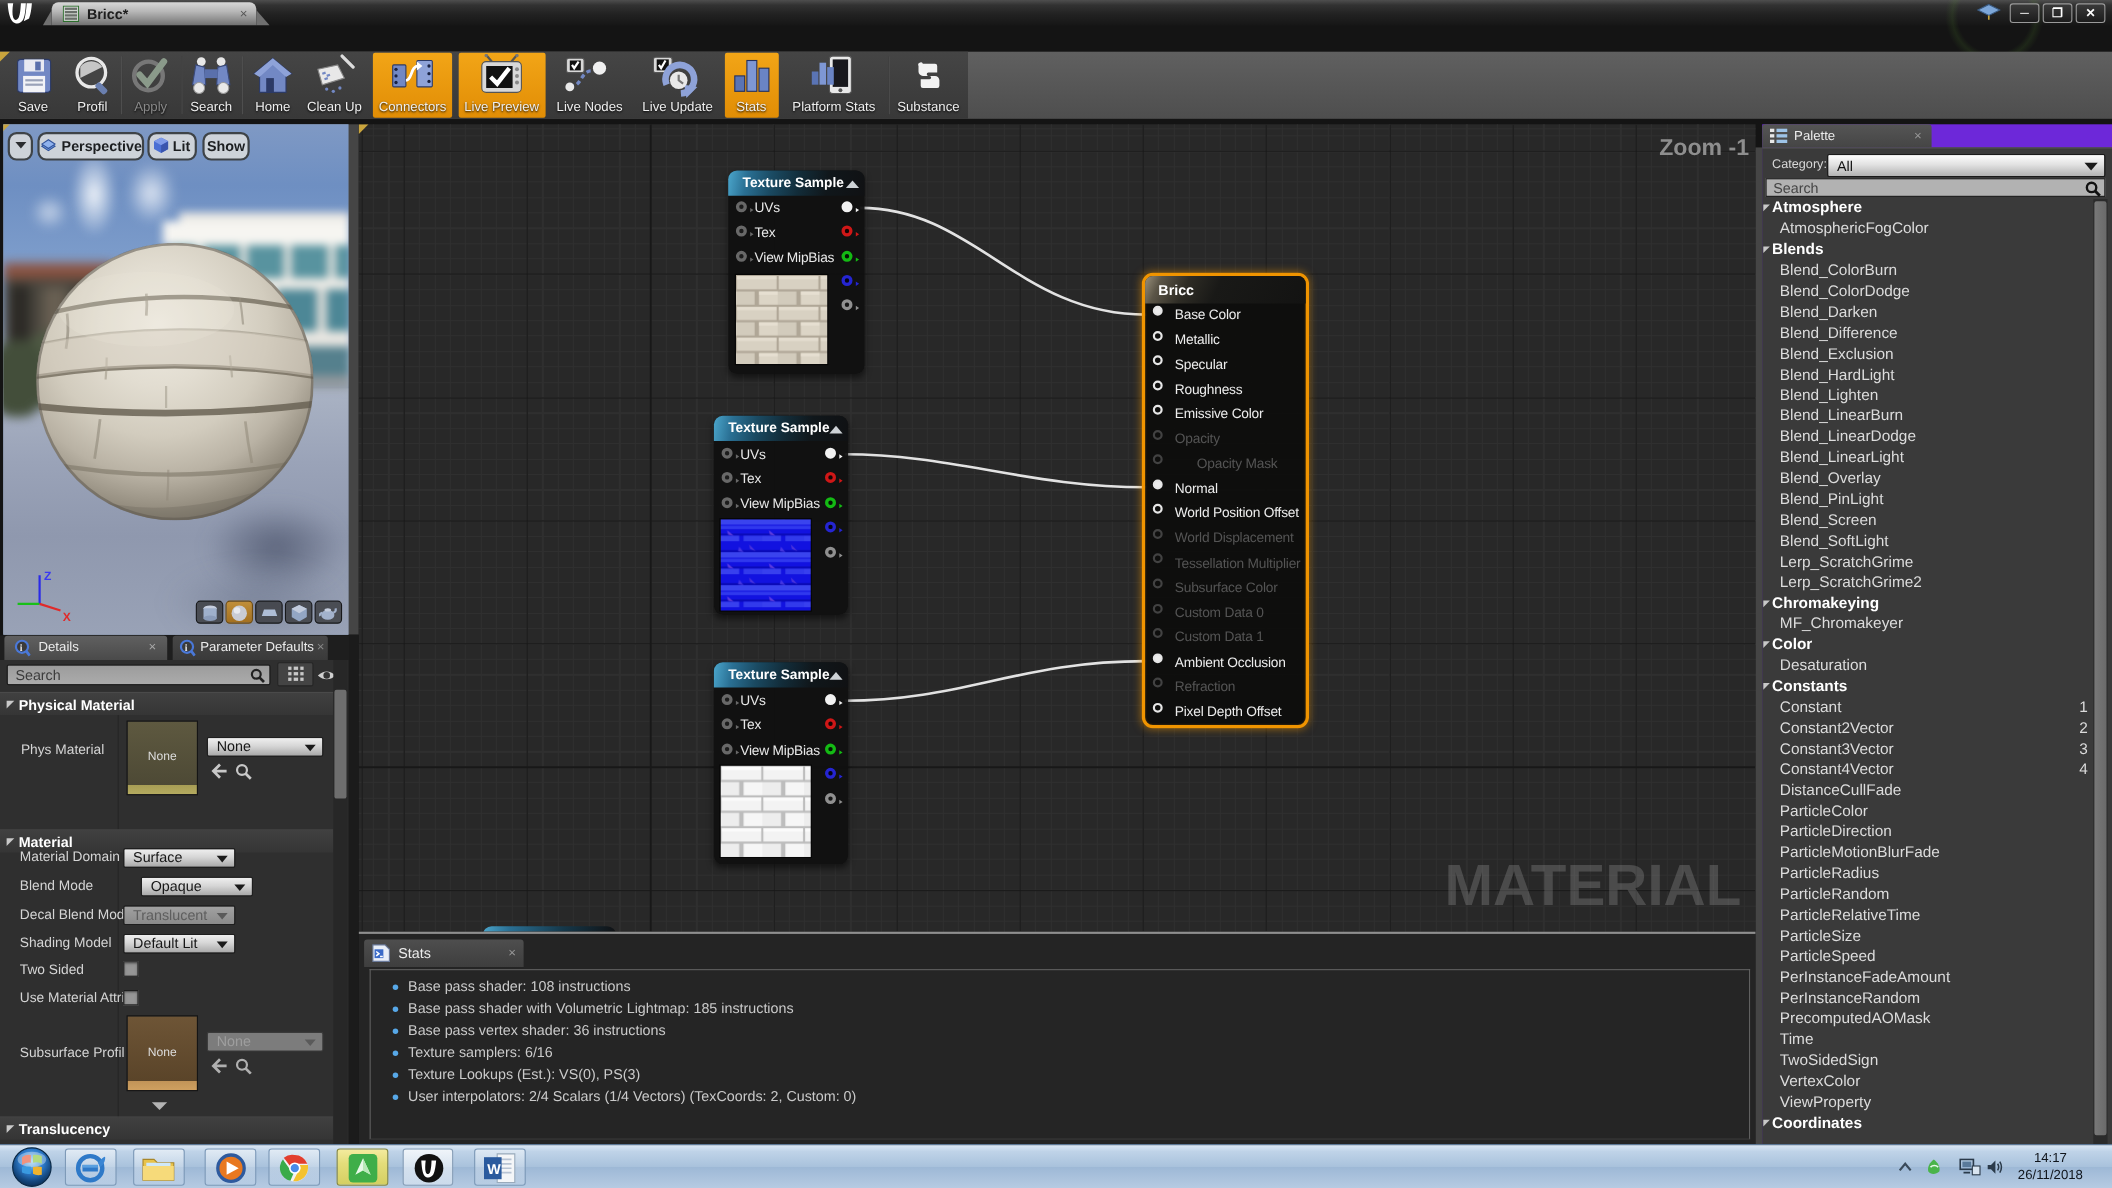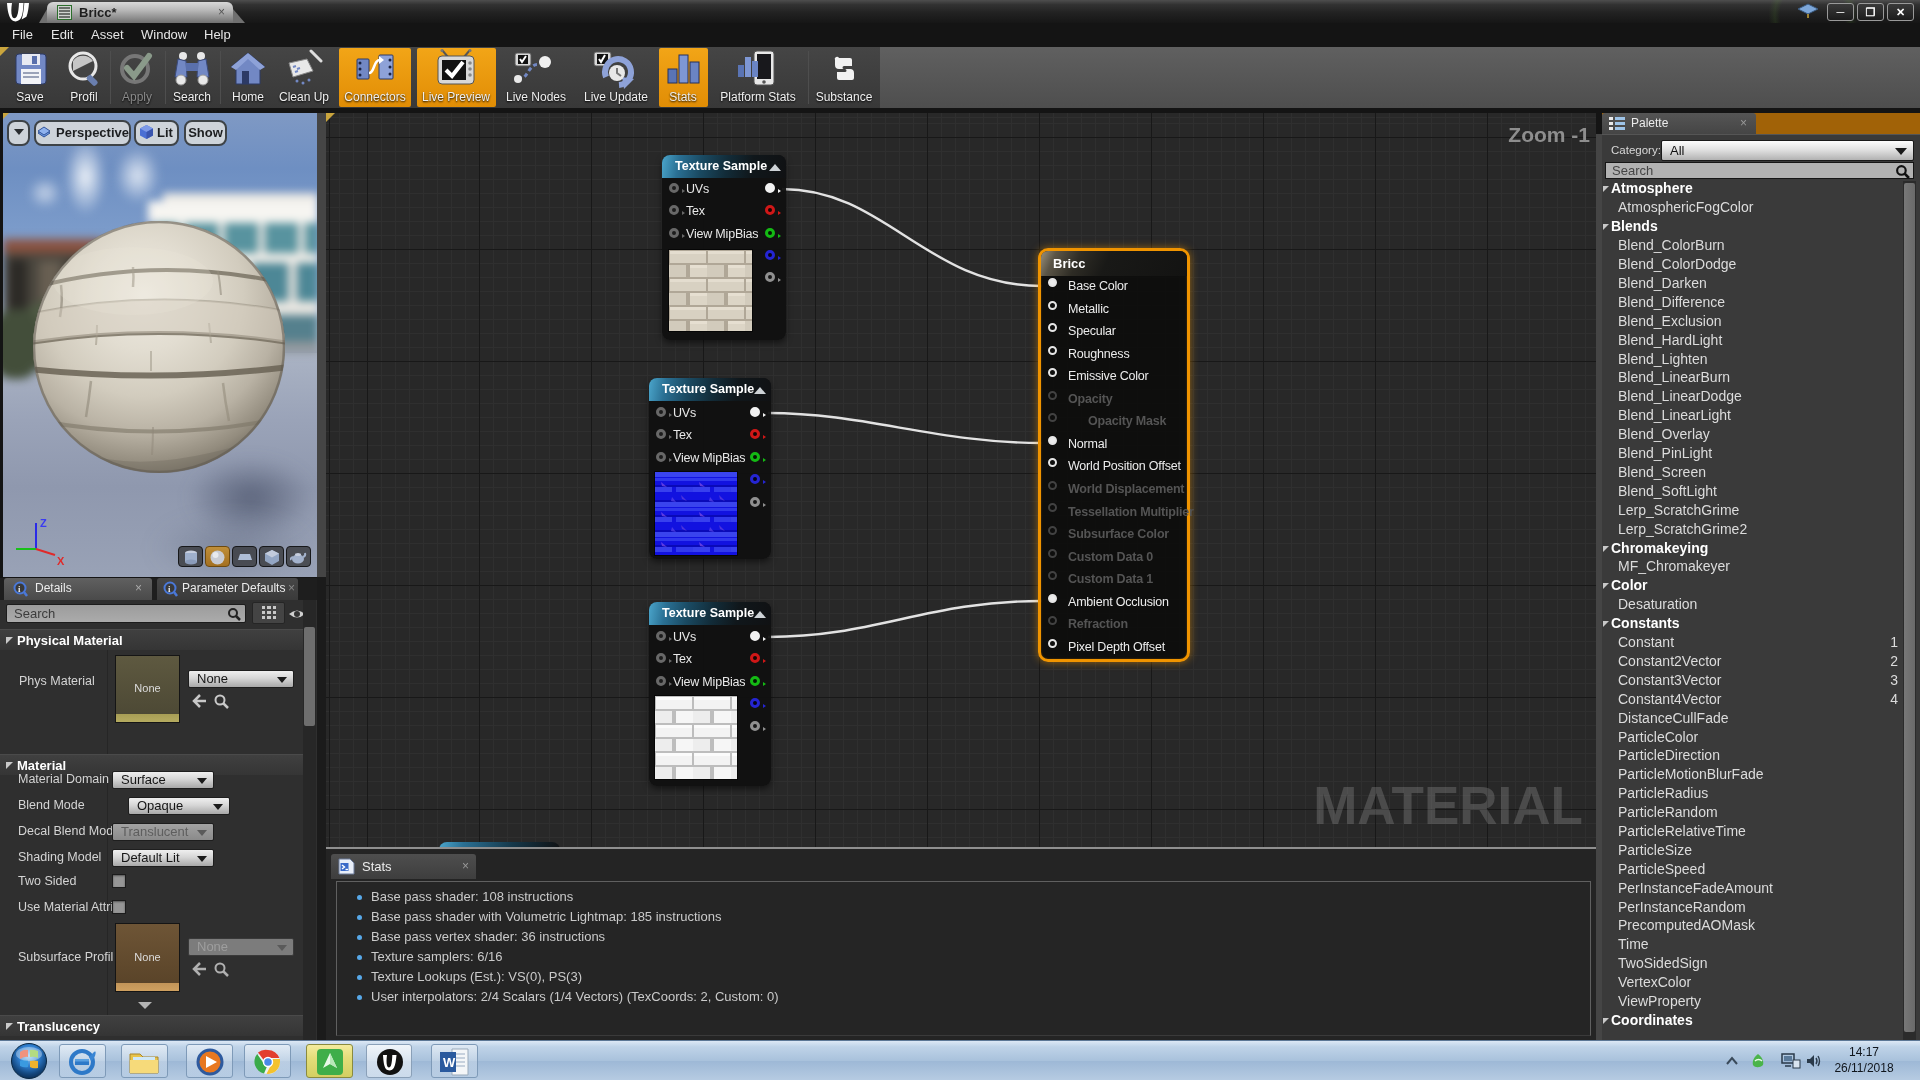--- a/index.html
+++ b/index.html
@@ -68,34 +68,34 @@
 .pinin { border-color:#686868; background:#1c1c1c; color:#686868; }
 .pinw { border-color:#f2f2f2; background:#f2f2f2; color:#f2f2f2; }
 .pinr { border-color:#cf1717; background:#140404; color:#cf1717; }
 .ping { border-color:#14ba14; background:#041404; color:#14ba14; }
 .pinb { border-color:#2525d2; background:#040414; color:#2525d2; }
 .pinx { border-color:#909090; background:#161616; color:#909090; }
 .coltri { position:absolute; right:5px; top:9px; width:0; height:0;
   border-left:6px solid transparent; border-right:6px solid transparent; border-bottom:7px solid #cdd2d6; }
 .thumb { position:absolute; border:1px solid #060606; }
 .brow { position:absolute; left:27px; height:22px; line-height:22px; font-size:12.5px; color:#ececec; white-space:nowrap; letter-spacing:-0.2px; }
-.brow.dim { color:#545454;font-weight:bold; }
+.brow.dim { color:#545454; }
 .bpin { position:absolute; left:7px; width:9px; height:9px; border-radius:50%; border:2.5px solid #e6e6e6; }
 .bpin.f { background:#ececec; }
 .bpin.d { border-color:#424242; }
 .wire { position:absolute; left:0; top:0; }
 
 
 #stats { left:326px; top:847px; width:1270px; height:193px; background:#242424; border-top:2px solid #8f8f8f; }
 #statsbox { position:absolute; left:10px; top:32px; width:1255px; height:155px; background:#252525; border:1px solid #606060; border-bottom-color:#3a3a3a; }
 .stat { position:absolute; left:22px; color:#cacaca; font-size:13px;margin-left:12px; }
 .stat:before { content:""; position:absolute; left:-14px; top:6px; width:5px; height:5px; border-radius:50%; background:#57a8e8; }
 
 
-#palette { left:1602px; top:113px; width:318px; height:927px; background:#a16207; }
+#palette { left:1602px; top:113px; width:318px; height:927px; background:#6d28d9; }
 .pitem { position:absolute; left:16px; color:#dcdcdc; font-size:14px; height:19px; line-height:19px; }
 .phead { position:absolute; left:9px; color:#fff; font-weight:bold; font-size:14px; height:19px; line-height:19px; }
 .phead:before { content:""; position:absolute; left:-8px; top:7px; width:0; height:0;
   border-top:6px solid #c8c8c8; border-right:6px solid transparent; }
 .sectri { position:absolute; left:6px; top:7px; width:0; height:0; border-top:7px solid #c9c9c9; border-right:7px solid transparent; }
 .pnum { position:absolute; left:282px; width:14px; text-align:right; color:#dcdcdc; font-size:14px; height:19px; line-height:19px; }
 
 
 #taskbar { left:0; top:1040px; width:1920px; height:40px;
   background:linear-gradient(180deg,#dce8f5 0%,#bfd3e8 15%,#a9c2dc 50%,#9db8d6 51%,#b6cbe2 100%);
@@ -126,27 +126,20 @@
       <span style="position:absolute;left:171px;top:3px;font-size:12px;color:#555;">×</span>
     </div>
     <svg width="22" height="16" style="position:absolute;left:1797px;top:3px" viewBox="0 0 22 16">
       <path d="M11 1 L21 6 L11 11 L1 6 Z" fill="#7da7d9" stroke="#3a5a80"></path>
       <path d="M11 11 L11 15" stroke="#c8a43a" stroke-width="1.5"></path>
     </svg>
     <div style="position:absolute;left:1768px;top:-30px;width:90px;height:90px;border-radius:50%;background:radial-gradient(circle,rgba(0,0,0,0) 52%,rgba(90,150,50,0.14) 60%,rgba(0,0,0,0) 70%);"></div>
     <div class="winbtn" style="left:1827px;">─</div>
     <div class="winbtn" style="left:1857px;">❐</div>
     <div class="winbtn" style="left:1887px;">✕</div>
-  </div>
-  <div id="menubar" class="abs">
-    <div class="menuitem" style="left:12px;">File</div>
-    <div class="menuitem" style="left:51px;">Edit</div>
-    <div class="menuitem" style="left:91px;">Asset</div>
-    <div class="menuitem" style="left:141px;">Window</div>
-    <div class="menuitem" style="left:204px;">Help</div>
   </div>
   <div id="toolbar" class="abs">
       <div id="toolbarL"></div>
     <div class="corner" style="left:0;top:0;"></div>
     <div class="obtn" style="left:339px;width:72px;"></div>
     <div class="obtn" style="left:417px;width:79px;"></div>
     <div class="obtn" style="left:659px;width:49px;"></div>
     <div class="tsep" style="left:110px;"></div>
     <div class="tsep" style="left:165px;"></div>
     <div class="tsep" style="left:220px;"></div>

